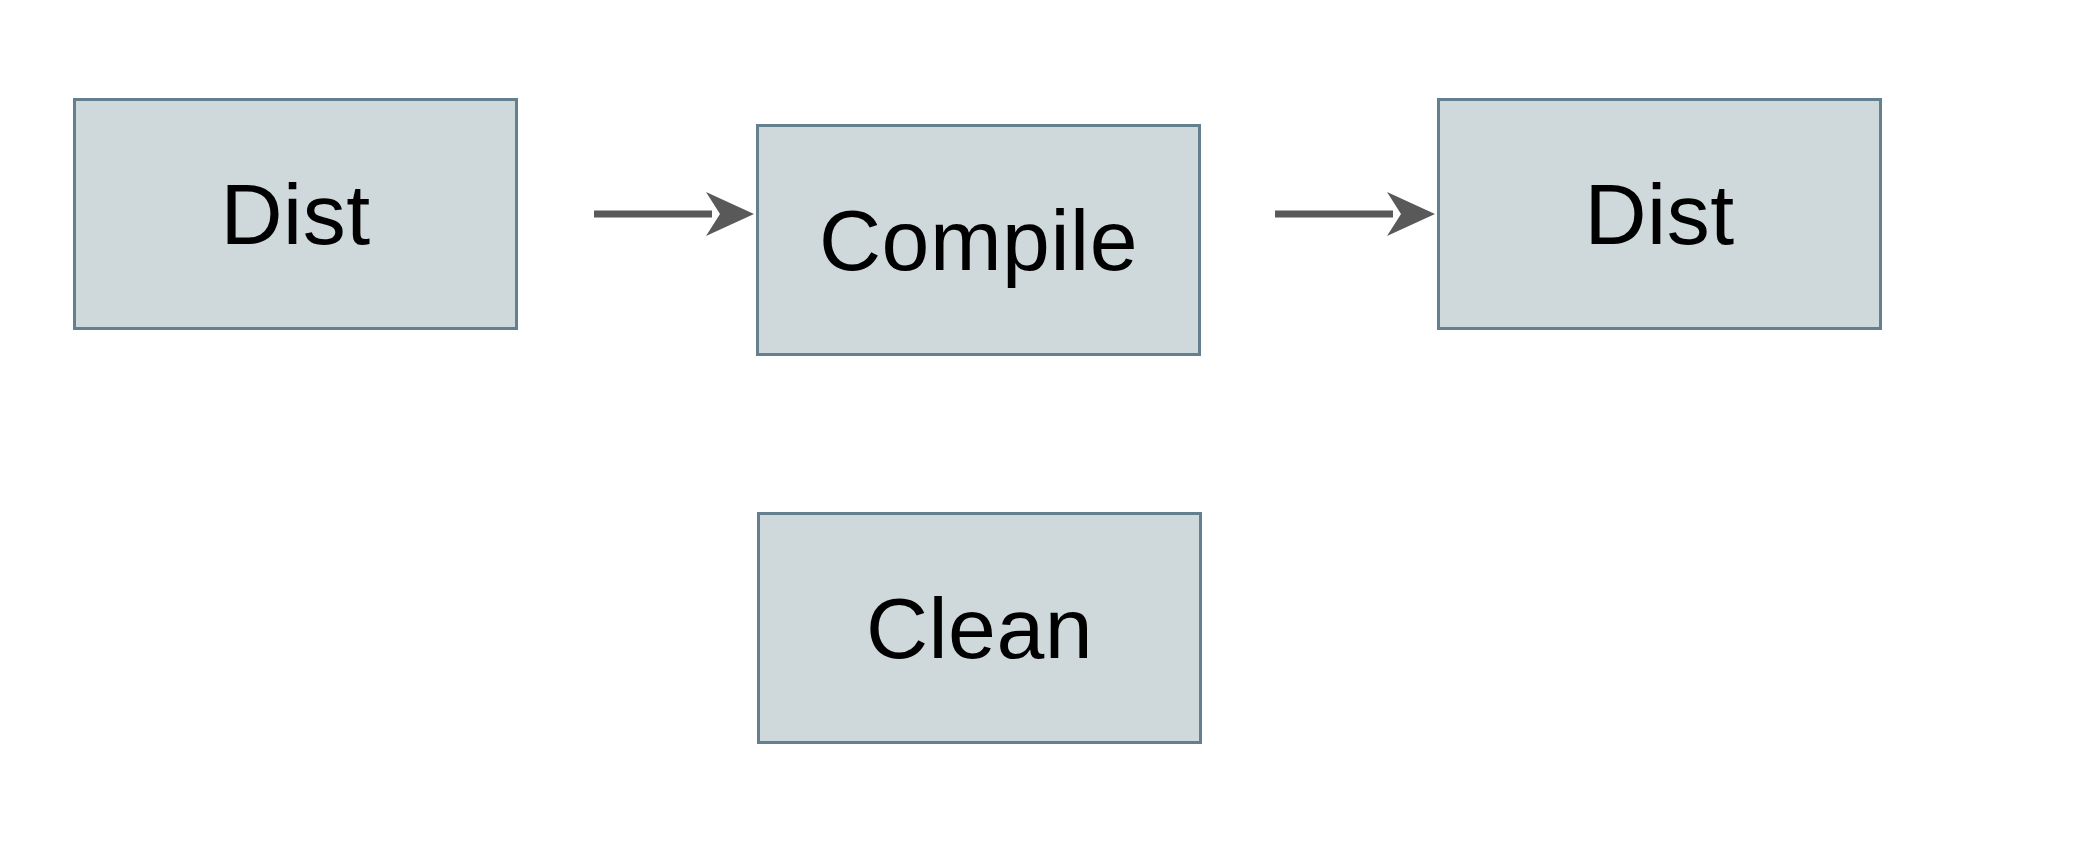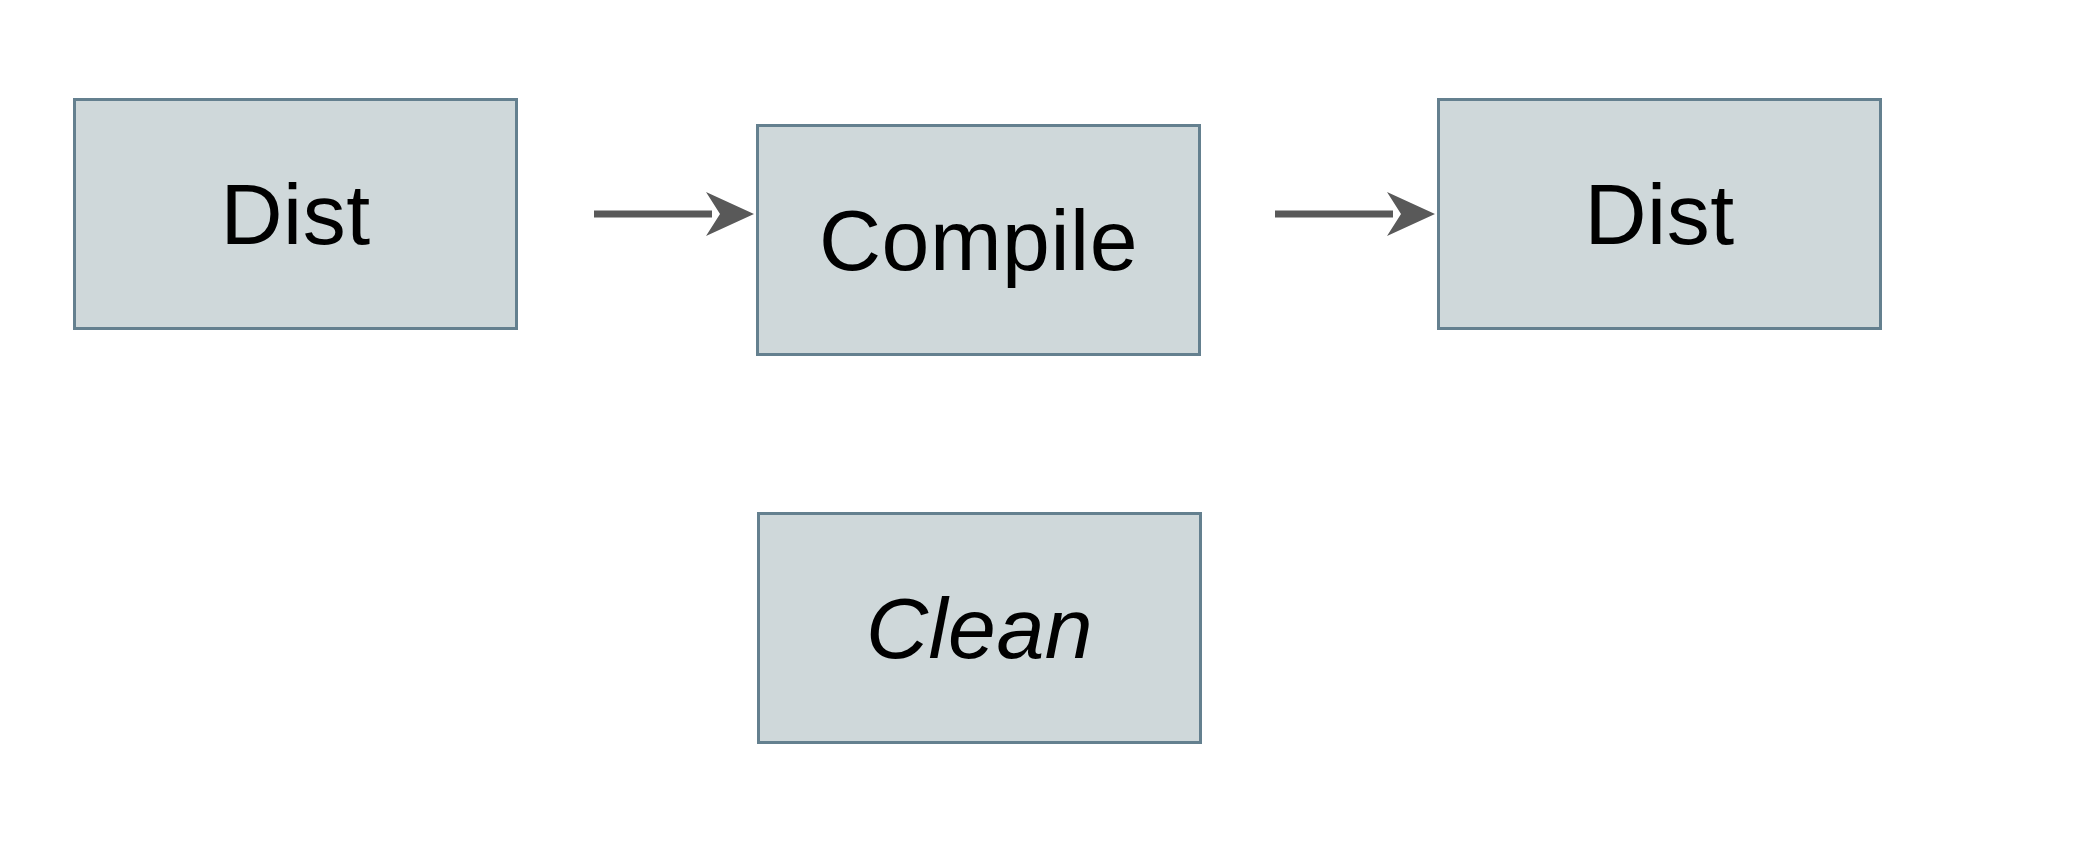--- a/index.html
+++ b/index.html
@@ -29,21 +29,21 @@
   .node-label {
     font-size: 86px;
     line-height: 1;
     color: var(--text-color, #000000);
     letter-spacing: 0.5px;
     white-space: nowrap;
   }
   #node-dist    { left: 73px;   top: 98px;  }
   #node-compile { left: 756px;  top: 98px; margin-top: 26px;  }
   #node-init    { left: 1437px; top: 98px;  }
-  #node-clean   { left: 757px;  top: 512px; font-style: italic; }
+  #node-clean   { left: 757px;  top: 512px; }
   svg.edge-layer {
     position: absolute;
     left: 0;
     top: 0;
     width: 2078px;
     height: 848px;
     pointer-events: none;
   }
   .edge-line {
     stroke: var(--arrow-color, #595959);

